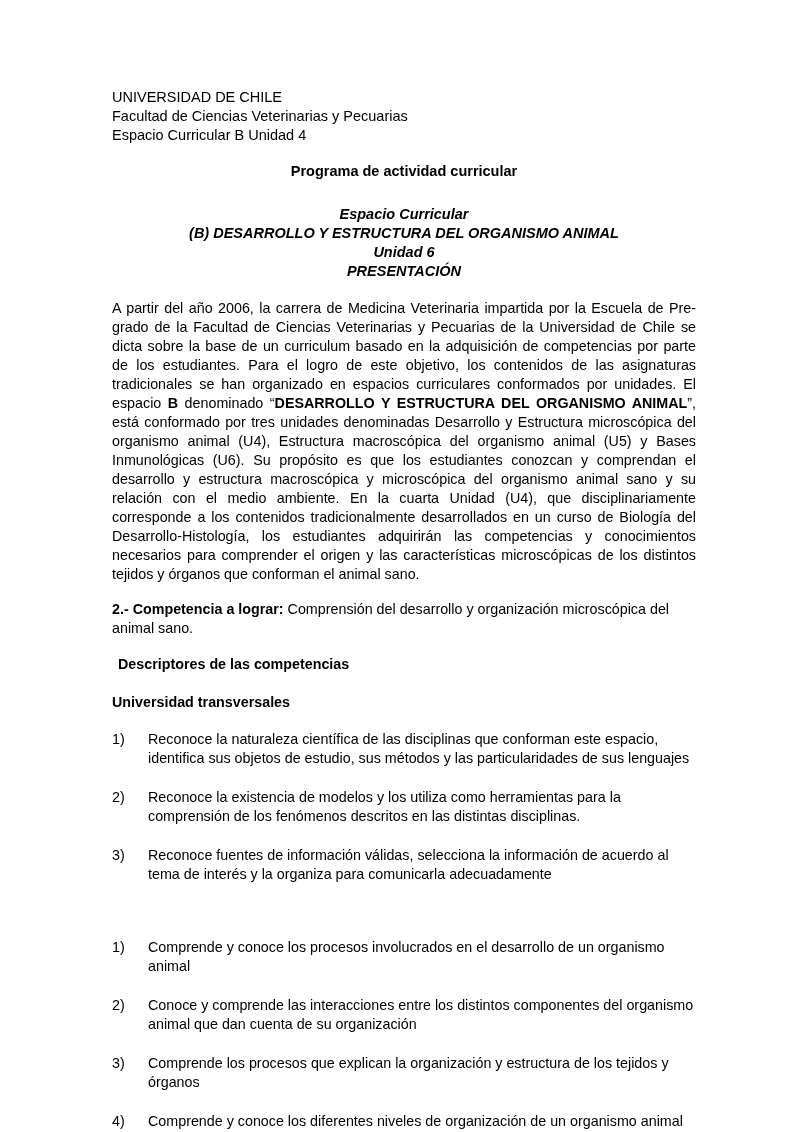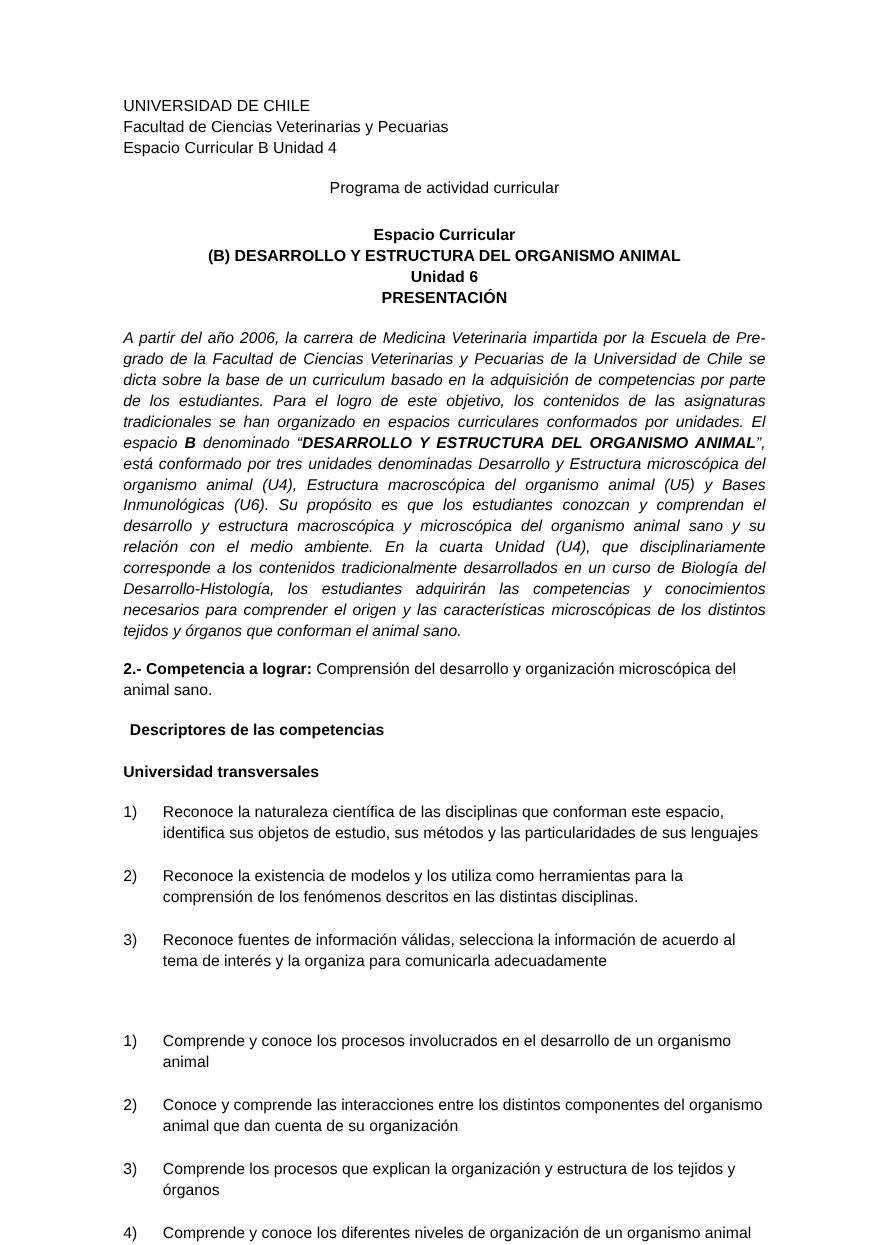--- a/index.html
+++ b/index.html
@@ -27,37 +27,37 @@
     margin-bottom: 18px;
   }
   .header-block div {
     white-space: pre;
   }
   .bold {
     font-weight: bold;
   }
   .title-main {
     font-size: 14.5px;
-    font-weight: normal;
+    font-weight: bold;
     text-align: center;
     margin: 16px 0 26px 0;
   }
   .title-group {
     text-align: center;
     font-size: 14.5px;
     font-weight: bold;
     line-height: 1.32;
     margin-bottom: 18px;
+    font-style: italic;
   }
   .body-par {
     font-size: 14.3px;
     line-height: 1.33;
     text-align: justify;
     margin: 0 0 16px 0;
-    font-style: italic;
   }
   .section-head {
     font-size: 14.3px;
     font-weight: bold;
     margin: 0 0 12px 0;
   }
   .section-head.indent {
     padding-left: 6px;
   }
   .sub-head {

